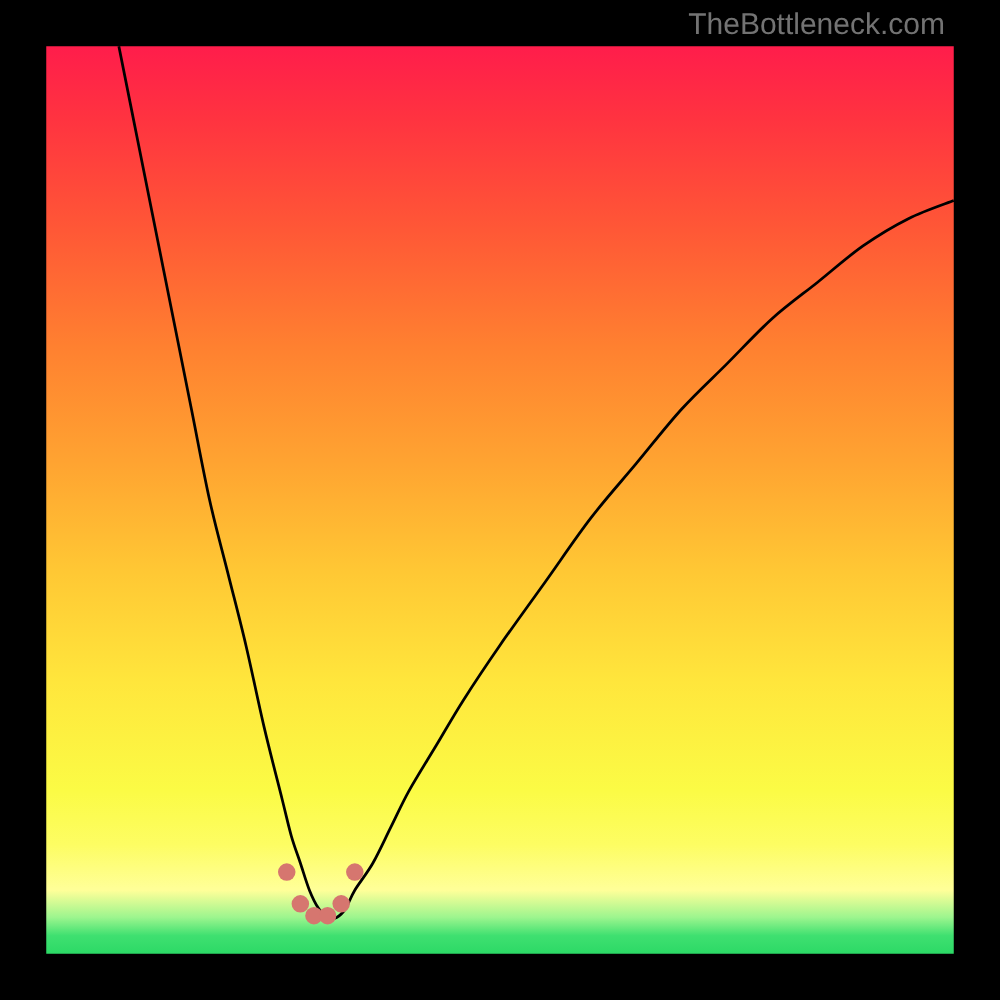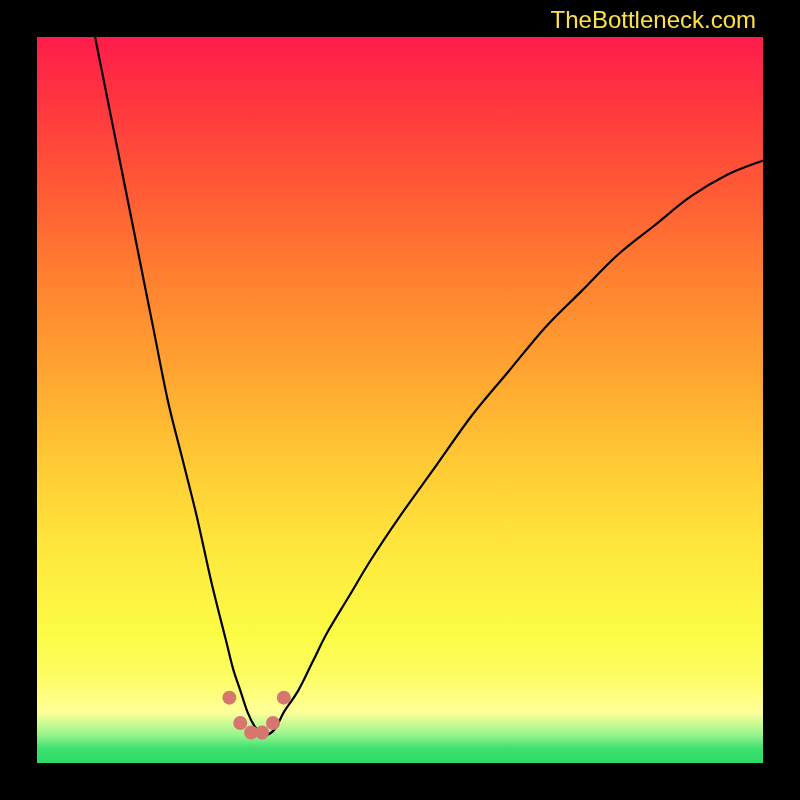--- a/index.html
+++ b/index.html
@@ -37,21 +37,21 @@
       #ffff99 93%,
       #9cf58e 96%,
       #3fe070 98%,
       #2cd966 100%
     );
   }
   .attribution {
     position: absolute;
     top: 6px;
     right: 44px;
-    color: #fde047;
+    color: #737373;
     font-size: 24px;
     font-weight: 400;
   }
   svg.curves {
     position: absolute;
     left: 0;
     top: 0;
     width: 800px;
     height: 800px;
     pointer-events: none;

